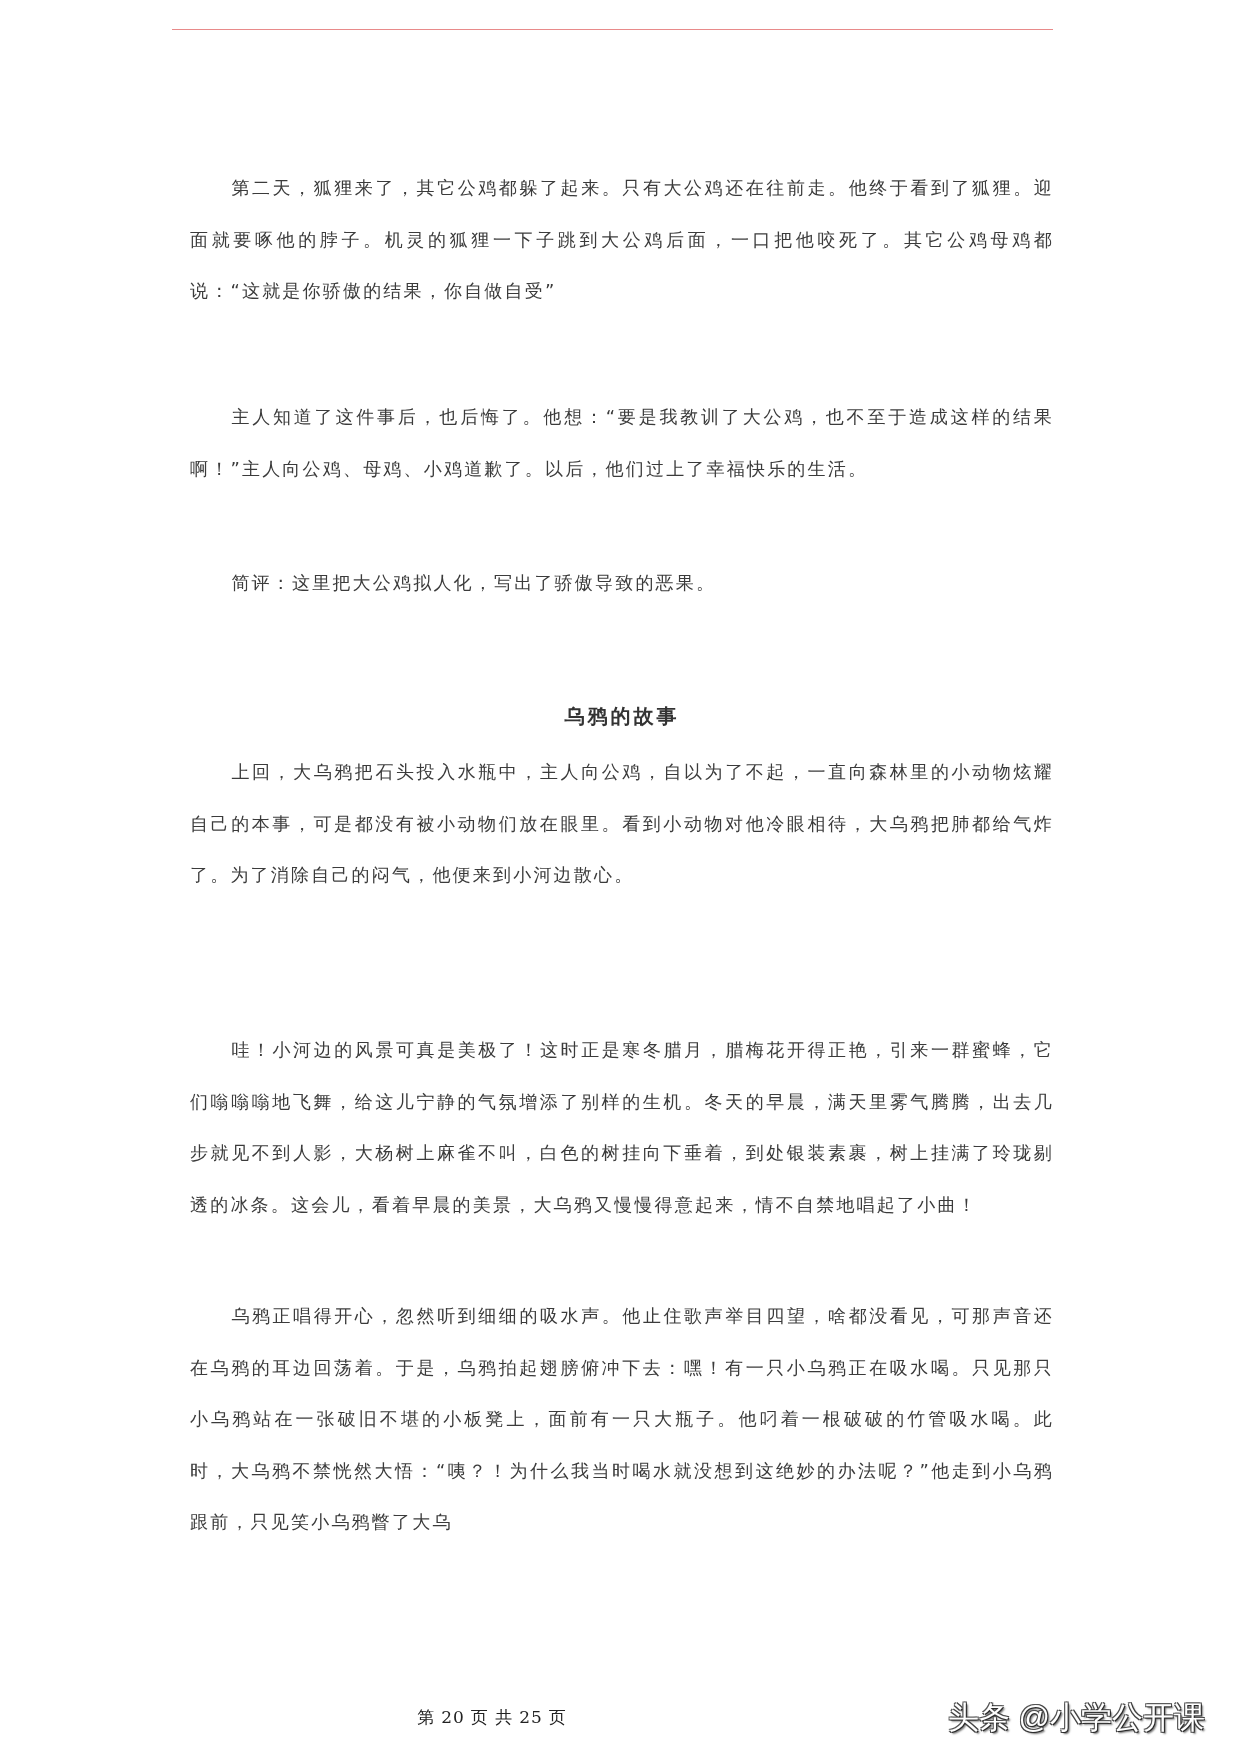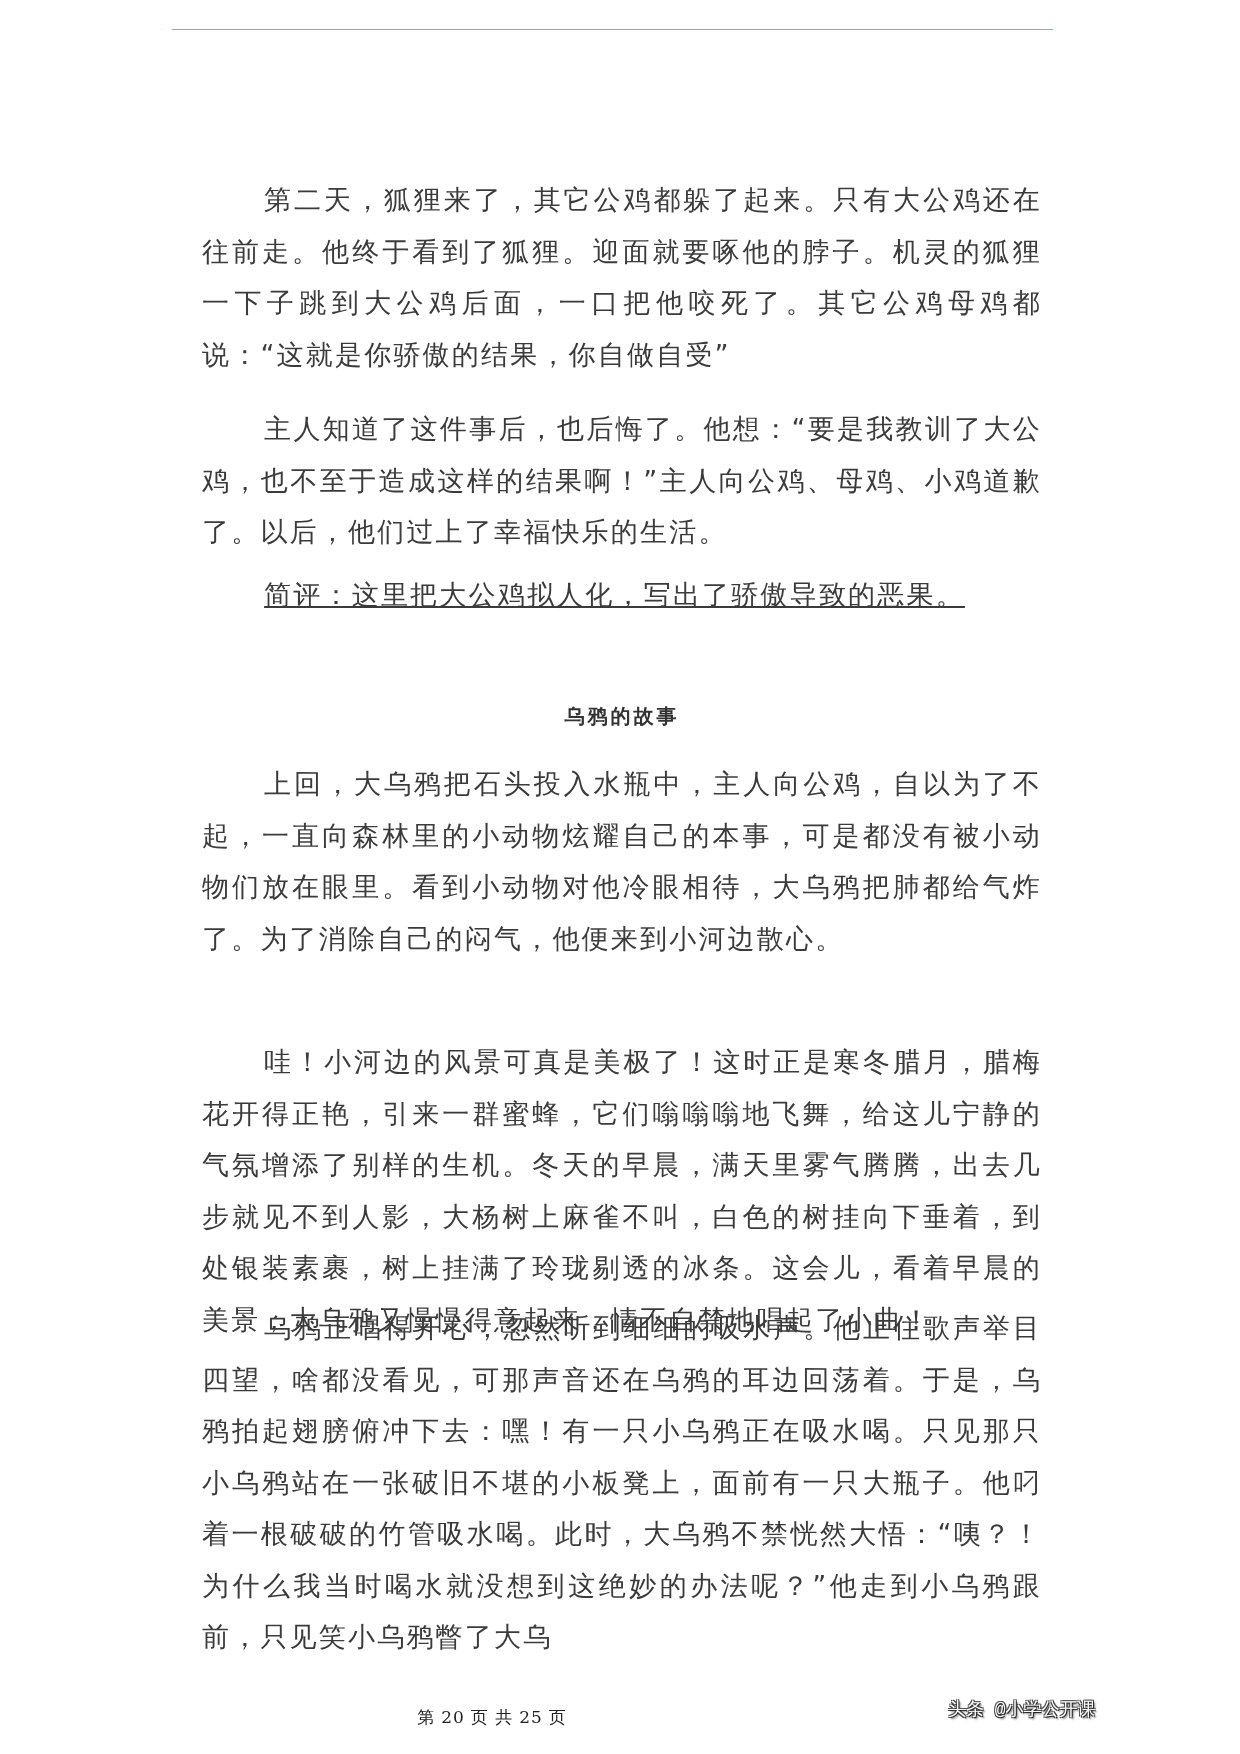--- a/index.html
+++ b/index.html
@@ -23,32 +23,32 @@
       height: 0;
       border-top: 1.5px solid #e88a8a;
     }
     .content {
       position: absolute;
       left: 186px;
       top: 158px;
       width: 872px;
     }
     .para {
-      margin: 16px;
-      font-size: 27px;
+      margin: 4px;
+      font-size: 18px;
       line-height: 51.5px;
       text-indent: 2.3em;
       letter-spacing: 2.2px;
       text-align: justify;
       word-break: break-all;
       color: #3b3b3b;
     }
     .p1 { position: absolute; top: 0; }
     .p2 { position: absolute; top: 229px; }
-    .p3 { position: absolute; top: 395px; text-decoration: underline; }
+    .p3 { position: absolute; top: 395px; }
     .story-title {
       position: absolute;
       top: 538px;
       left: 0;
       width: 872px;
       text-align: center;
       font-size: 20px;
       font-weight: bold;
       letter-spacing: 3px;
       line-height: 40px;
@@ -66,25 +66,25 @@
       font-family: "DejaVu Serif", "Liberation Serif", serif;
       font-size: 17px;
       color: #222222;
       letter-spacing: 1px;
     }
     .footer-page span { margin: 0 3px; }
     .watermark {
       position: absolute;
       left: 948px;
       top: 1697px;
-      font-size: 18px;
+      font-size: 31px;
       color: #ffffff;
       letter-spacing: 0px;
       text-shadow: 1px 1px 0 #2a2a2a, -1px -1px 0 #555, 1px -1px 0 #444, -1px 1px 0 #444, 2px 2px 2px rgba(0,0,0,0.6);
-      font-family: Liberation Mono, monospace;
+      font-family: Liberation Sans, sans-serif;
     }
   </style>
 </head>
 <body>
 
 <div class="header-rule"></div>
 
 <div class="content">
   <p class="para p1">第二天，狐狸来了，其它公鸡都躲了起来。只有大公鸡还在往前走。他终于看到了狐狸。迎面就要啄他的脖子。机灵的狐狸一下子跳到大公鸡后面，一口把他咬死了。其它公鸡母鸡都说：“这就是你骄傲的结果，你自做自受”</p>
   <p class="para p2">主人知道了这件事后，也后悔了。他想：“要是我教训了大公鸡，也不至于造成这样的结果啊！”主人向公鸡、母鸡、小鸡道歉了。以后，他们过上了幸福快乐的生活。</p>

